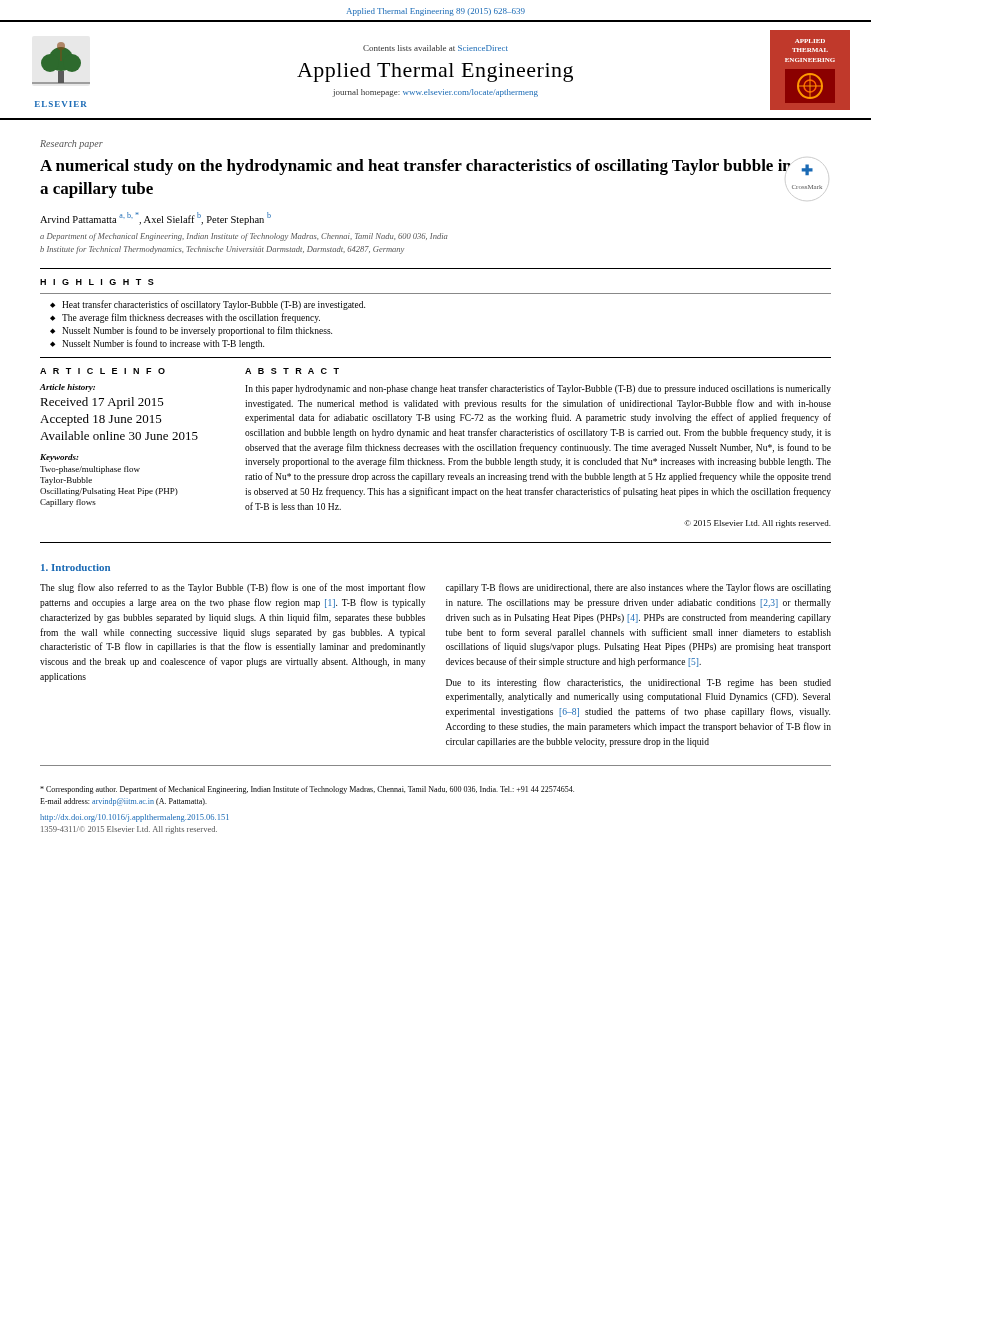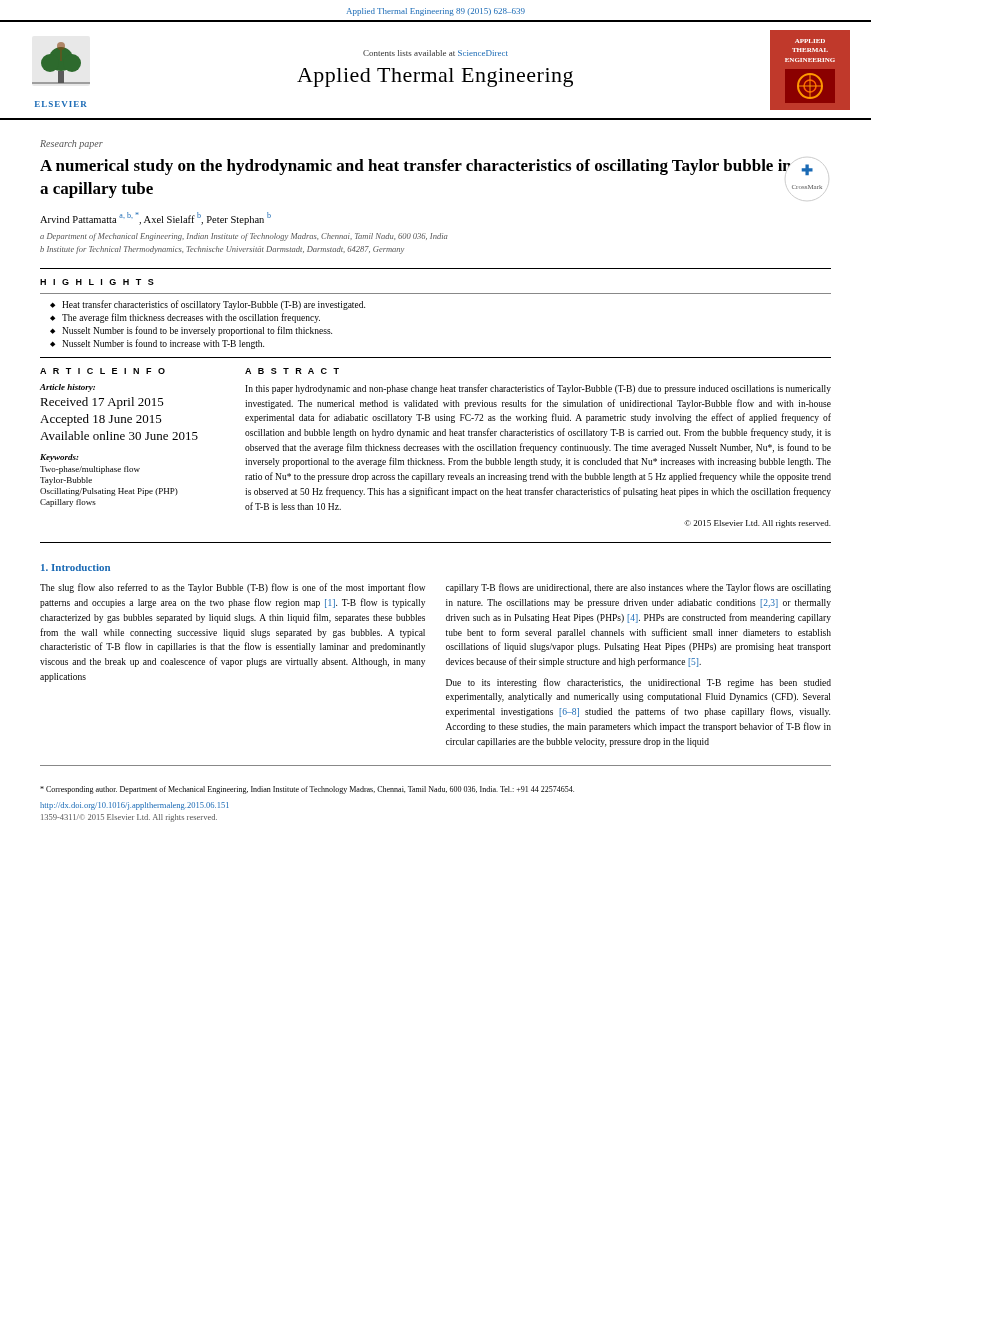--- a/index.html
+++ b/index.html
@@ -325,20 +325,24 @@
       </svg>
       <div class="elsevier-text">ELSEVIER</div>
     </div>
 
     <div class="journal-center">
       <div class="contents-line">
         <span>Contents lists available at</span>
         <a style="color:#1a6ab5;">ScienceDirect</a>
       </div>
       <div class="journal-title">Applied Thermal Engineering</div>
+      <div class="homepage-line">
+        <span>journal homepage:</span>
+        <a style="color:#1a6ab5;">www.elsevier.com/locate/apthermeng</a>
+      </div>
     </div>
 
     <div class="journal-logo-right">
       <div class="journal-cover">
         <div style="font-size:7px;font-weight:bold;text-align:center;line-height:1.3;">
           APPLIED<br>THERMAL<br>ENGINEERING
         </div>
         <div style="margin-top:4px;width:50px;height:36px;background:#8B0000;display:flex;align-items:center;justify-content:center;">
           <svg width="48" height="34" viewBox="0 0 48 34">
             <circle cx="24" cy="17" r="12" fill="none" stroke="#ff9900" stroke-width="2"></circle>
@@ -434,20 +438,25 @@
             Due to its interesting flow characteristics, the unidirectional T-B regime has been studied experimentally, analytically and numerically using computational Fluid Dynamics (CFD). Several experimental investigations <span class="ref">[6–8]</span> studied the patterns of two phase capillary flows, visually. According to these studies, the main parameters which impact the transport behavior of T-B flow in circular capillaries are the bubble velocity, pressure drop in the liquid
           </p>
         </div>
       </div>
     </div>
 
     <div class="footnote-area">
       <div class="footnote-text">
         <span>* Corresponding author. Department of Mechanical Engineering, Indian Institute of Technology Madras, Chennai, Tamil Nadu, 600 036, India. Tel.: +91 44 22574654.</span>
       </div>
+      <div class="footnote-text">
+        <span>E-mail address:</span>
+        <a style="color:#1a6ab5;text-decoration:none;">arvindp@iitm.ac.in</a>
+        <span>(A. Pattamatta).</span>
+      </div>
       <div class="doi-line">
         <a style="color:#1a6ab5;text-decoration:none;font-size:8.5px;">http://dx.doi.org/10.1016/j.applthermaleng.2015.06.151</a>
       </div>
       <div class="issn-line">1359-4311/© 2015 Elsevier Ltd. All rights reserved.</div>
     </div>
 
   </div>
 </div>
 
 </body></html>

